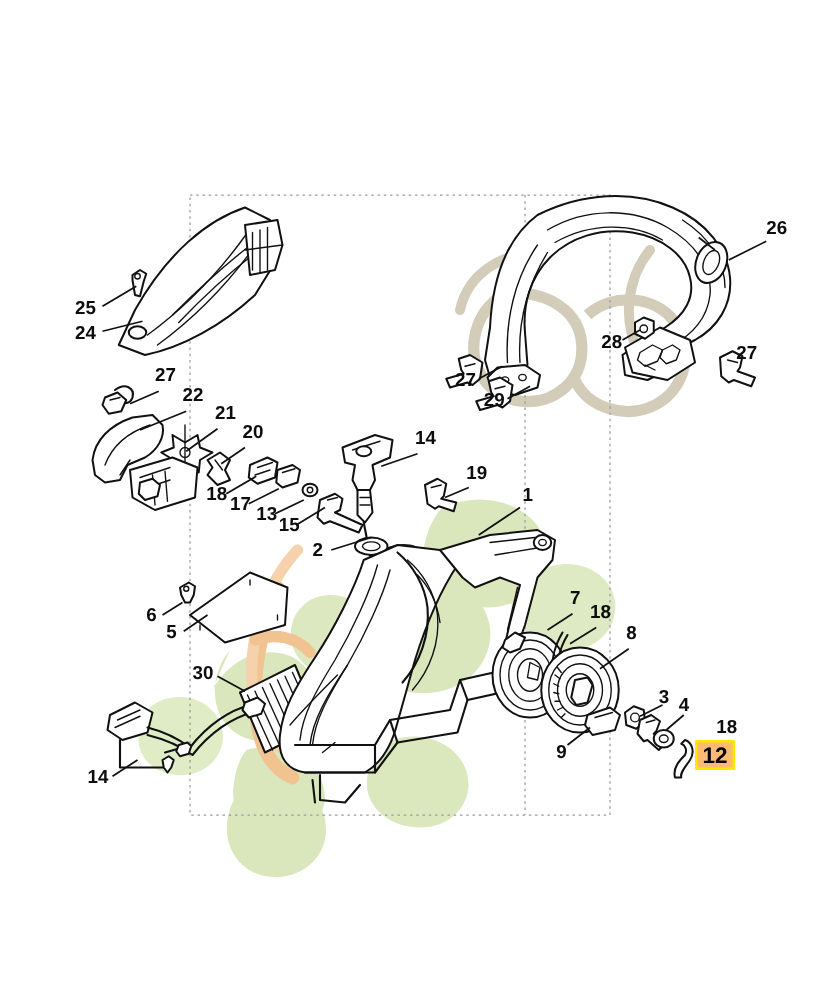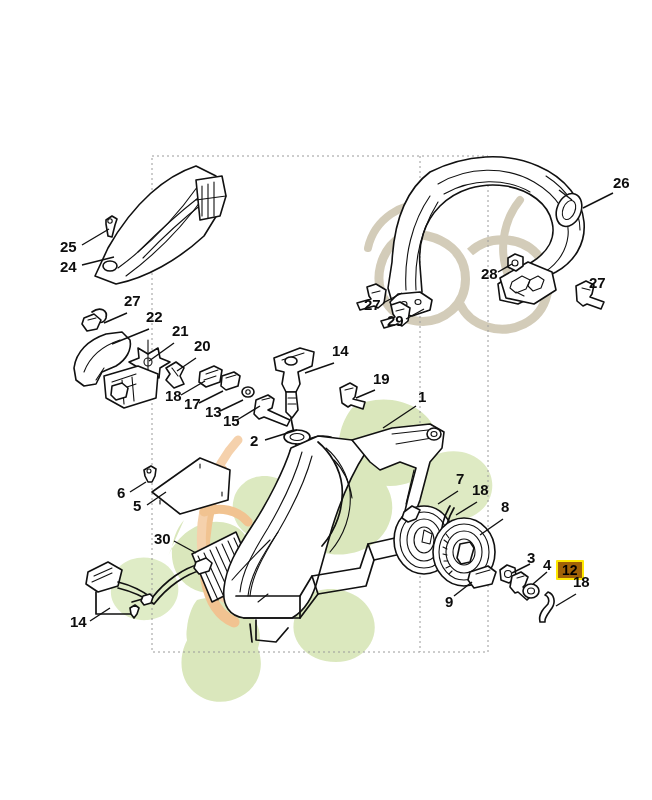--- a/index.html
+++ b/index.html
@@ -3,22 +3,22 @@
 <meta charset="utf-8">
 <style>
   html,body{margin:0;padding:0;background:#ffffff;}
   body{width:652px;height:800px;overflow:hidden;
        font-family:"Liberation Sans",sans-serif;}
   #stage{position:relative;width:652px;height:800px;background:#fff;}
   svg.layer{position:absolute;left:0;top:0;width:652px;height:800px;}
   .lbl{position:absolute;font-family:Liberation Sans, sans-serif;
        font-weight:bold;font-size:15px;color:#0d0d0d;line-height:1;
        white-space:nowrap;user-select:none;}
-  .lbl.hi{background:#a16207;color:#000;border:2px solid #ffe800;
-          padding:1px 4px;border-radius:1px;font-size:14px;}
+  .lbl.hi{background:#fdba74;color:#000;border:2px solid #ffe800;
+          padding:1px 4px;border-radius:1px;font-size:18px;margin-top:32px;}
   .wm{position:absolute;user-select:none;pointer-events:none;}
 </style>
 </head>
 <body>
 
 <div id="stage">
 
   <svg class="layer wm" viewBox="0 0 652 800">
     <g opacity="0.9">
 

